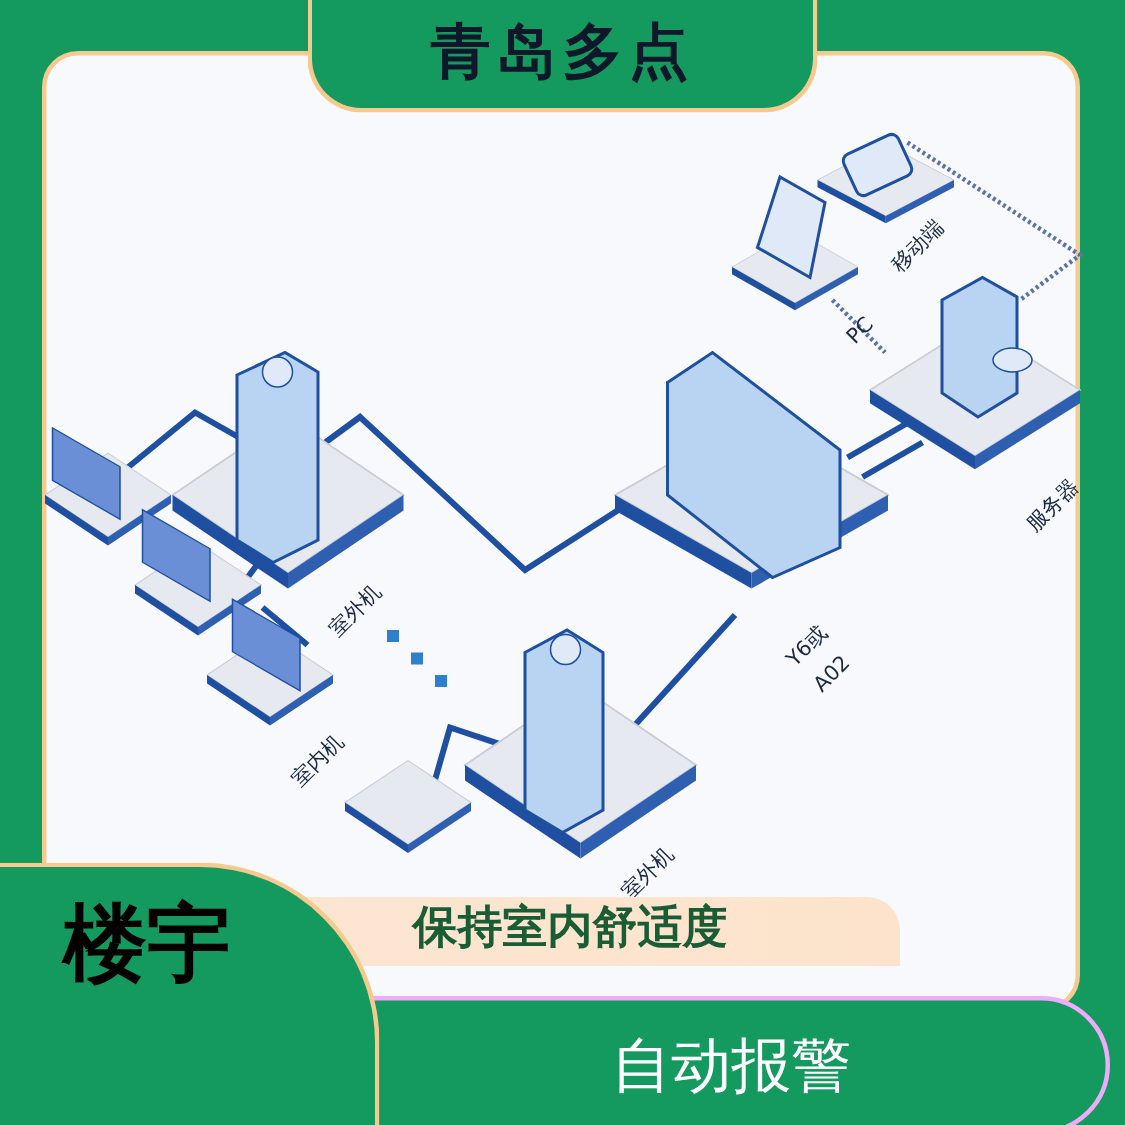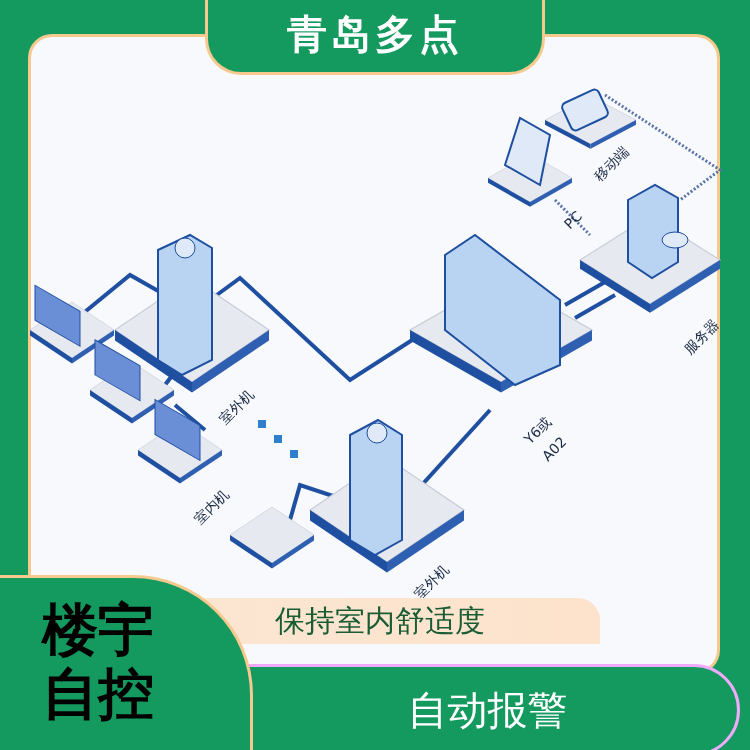--- a/index.html
+++ b/index.html
@@ -1,21 +1,21 @@
 <!DOCTYPE html>
 <html><head>
 <meta charset="utf-8">
 <style>
   html,body{margin:0;padding:0;}
   body{width:750px;height:750px;overflow:hidden;background:#14995f;font-family:"DejaVu Sans","Liberation Sans",sans-serif;position:relative;}
   .panel{position:absolute;left:28px;top:34px;width:692px;height:640px;background:#f7f9fc;border:3px solid #f6c98f;border-radius:24px;box-sizing:border-box;overflow:hidden;}
   .title-tab{position:absolute;left:205px;top:-3px;width:340px;height:78px;background:#14995f;border:3px solid #f6c98f;border-top:none;border-radius:0 0 36px 36px;box-sizing:border-box;display:flex;align-items:center;justify-content:center;z-index:5;}
-  .title-tab span{color:#ffffff;font-size:40px;font-weight:bold;letter-spacing:4px;}
+  .title-tab span{color:#0f172a;font-size:40px;font-weight:bold;letter-spacing:4px;}
   .diagram{position:absolute;left:0;top:0;width:750px;height:750px;z-index:2;}
-  .caption{position:absolute;left:160px;top:598px;width:440px;height:46px;background:linear-gradient(90deg,#fbe6d2,#fde3cc);border-radius:0 22px 0 0;z-index:6;display:flex;align-items:center;justify-content:center;}
+  .caption{position:absolute;left:160px;top:598px;width:440px;height:46px;background:linear-gradient(90deg,#fbe6d2,#fde3cc);border-radius:0 22px 0 0;z-index:6;display:flex;align-items:flex-start;justify-content:center;font-weight:bold;}
   .caption span{color:#1a5d34;font-size:30px;}
   .feature{position:absolute;left:195px;top:664px;width:545px;height:92px;background:#14995f;border:3px solid #f0abfc;border-radius:0 46px 46px 0;box-sizing:border-box;z-index:7;display:flex;align-items:center;justify-content:center;}
   .feature span{color:#fff;font-size:40px;padding-left:40px;}
   .badge{position:absolute;left:0;top:575px;width:250px;height:200px;background:#14995f;z-index:8;border-radius:0 120px 0 0;border-top:3px solid #f6c98f;border-right:3px solid #f6c98f;}
   .badge .l{position:absolute;left:42px;top:20px;color:#000000;font-size:56px;line-height:64px;font-weight:bold;}
   .lbl{font-size:14px;fill:#1b2a44;}
 </style>
 </head>
 <body>
 
@@ -105,15 +105,14 @@
   <span>保持室内舒适度</span>
 </div>
 
 <div class="feature">
   <span>自动报警</span>
 </div>
 
 <div class="badge">
   <div class="l">
     <div>楼宇</div>
-    <div>自控</div>
   </div>
 </div>
 
 </body></html>

